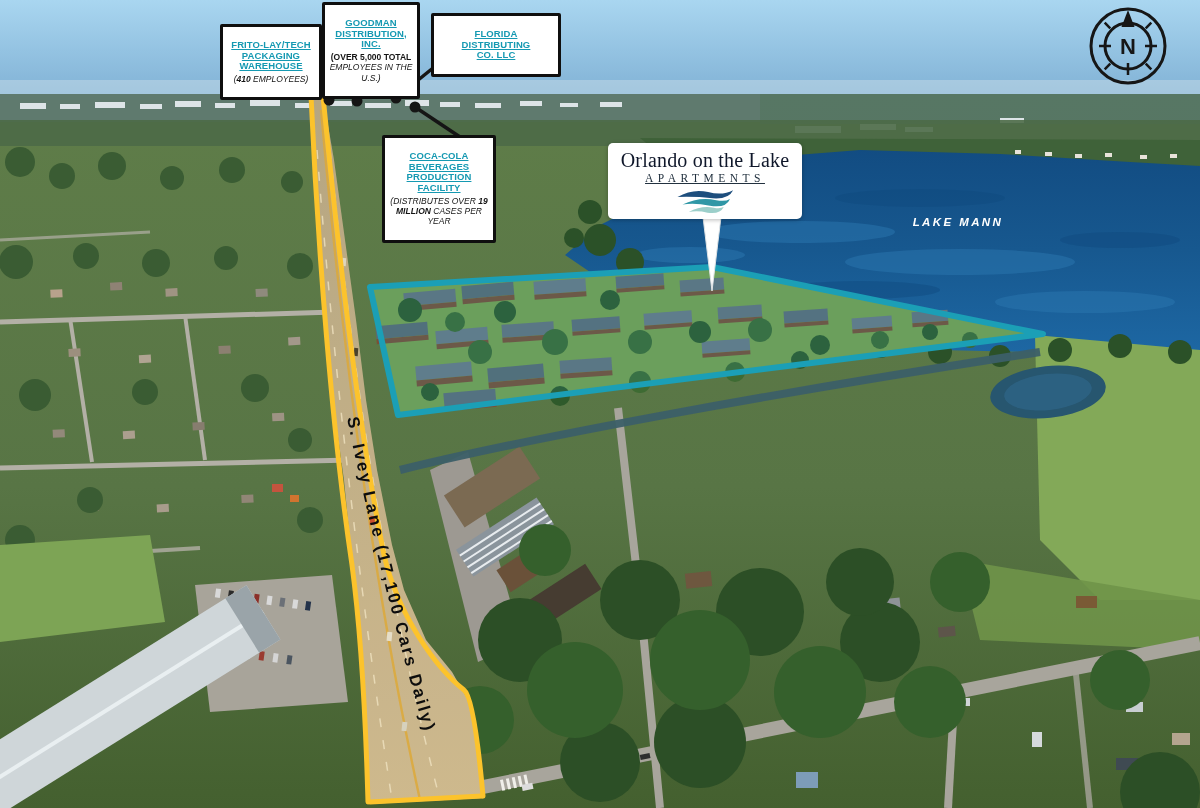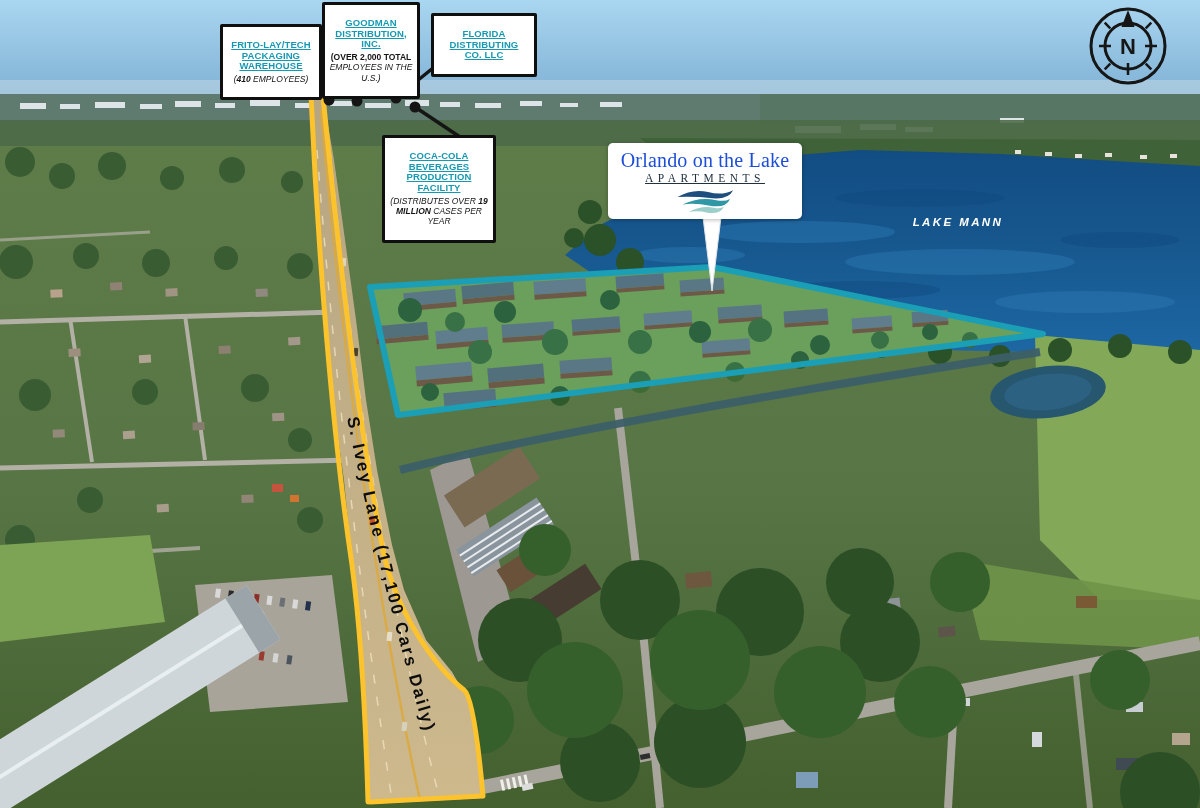--- a/index.html
+++ b/index.html
@@ -13,21 +13,21 @@
             letter-spacing:.1px;text-decoration:underline;text-underline-offset:1px;
             white-space:pre-line;}
   .co-body{color:#141414;font-size:8.5px;line-height:1.2;font-style:italic;
            margin-top:2px;white-space:pre-line;}
   .co-body .b{font-weight:bold;}
   .co-body .u{font-style:normal;}
   
   .sign{position:absolute;left:608px;top:143px;width:194px;height:76px;background:#fff;
         border-radius:5px;box-shadow:0 1px 4px rgba(0,0,0,.28);text-align:center;
         padding-top:7px;box-sizing:border-box;}
-  .sign-title{font-family:"Liberation Serif",serif;font-size:20px;color:#1d4ed8;
+  .sign-title{font-family:"Liberation Serif",serif;font-size:20px;color:#0f172a;
               letter-spacing:.2px;line-height:1;}
   .sign-sub{font-family:"Liberation Serif",serif;font-size:11.5px;color:#22313f;
             letter-spacing:4.5px;margin-top:3px;line-height:1;text-decoration:underline;}
   .sign-logo{margin-top:2px;}
 </style>
 </head>
 <body>
 
 <div class="stage">
 
@@ -479,25 +479,25 @@
   <div class="co-title">FRITO-LAY/TECH
 PACKAGING
 WAREHOUSE</div>
   <div class="co-body"><span>(</span><span class="b">410</span><span> EMPLOYEES)</span></div>
 </div>
 
 <div class="callout" style="left:322px;top:2px;width:98px;">
   <div class="co-title">GOODMAN
 DISTRIBUTION,
 INC.</div>
-  <div class="co-body"><span class="b u">(OVER 2,000 TOTAL</span><span>
+  <div class="co-body"><span class="b u">(OVER 5,000 TOTAL</span><span>
 EMPLOYEES IN THE U.S.)</span></div>
 </div>
 
-<div class="callout" style="left:431px;top:13px;width:106px;">
+<div class="callout" style="left:431px;top:13px;width:130px;">
   <div class="co-title">FLORIDA
 DISTRIBUTING
 CO. LLC</div>
 </div>
 
 <div class="callout" style="left:382px;top:135px;width:114px;">
   <div class="co-title">COCA-COLA
 BEVERAGES
 PRODUCTION
 FACILITY</div>

